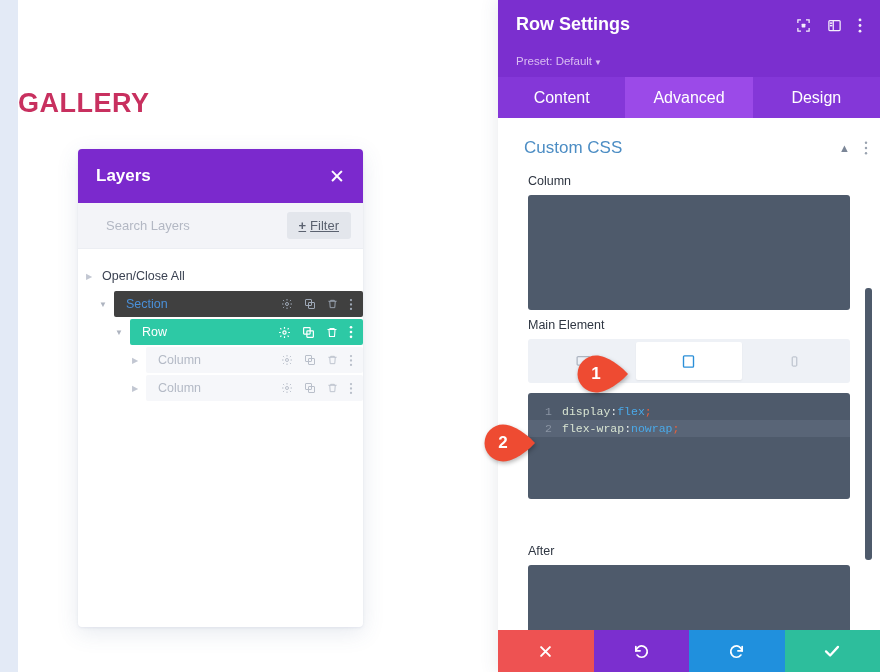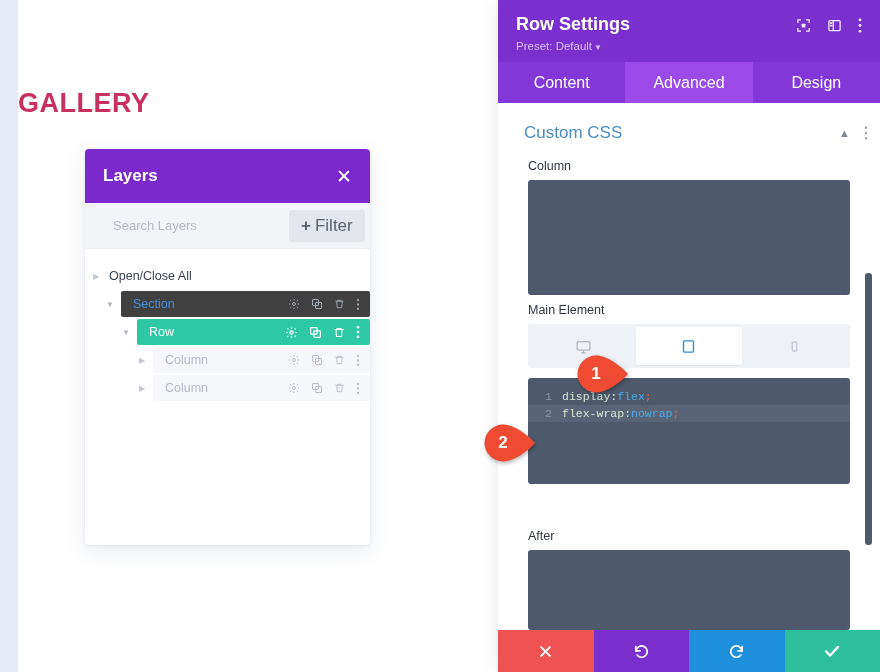--- a/index.html
+++ b/index.html
@@ -17,21 +17,21 @@
     background: #e3eaf6;
   }
   .gallery-heading {
     position: absolute; left: 18px; top: 88px;
     font-size: 27px; font-weight: 700; letter-spacing: .5px;
     color: #c8305f;
   }
 
   
   .layers-panel {
-    position: absolute; left: 85px; top: 149px; width: 285px; height: 396px;
+    position: absolute; left: 78px; top: 149px; width: 285px; height: 478px;
     background: #ffffff; border-radius: 4px;
     box-shadow: 0 6px 22px rgba(70,90,140,.13), 0 1px 3px rgba(70,90,140,.10);
     overflow: hidden;
   }
   .layers-head {
     height: 54px; background: #7b29cd; display: flex; align-items: center;
     padding: 0 18px; justify-content: space-between;
   }
   .layers-title { color: #fff; font-size: 17px; font-weight: 700; }
   .layers-close { color: #fff; font-size: 19px; line-height: 1; cursor: pointer; font-weight: 400; }
@@ -39,22 +39,22 @@
     height: 46px; background: #f3f4f8; display: flex; align-items: center;
     padding: 0 12px 0 28px; justify-content: space-between;
     border-bottom: 1px solid #eceef3;
   }
   .layers-search input {
     border: 0; background: transparent; outline: none; flex: 1;
     font-size: 13px; color: #555; font-family: "Liberation Sans", sans-serif;
   }
   .layers-search input::placeholder { color: #b3b8c4; }
   .filter-btn {
-    background: #e3e6ec; color: #5b6270; font-size: 17px;
-    padding: 6px 12px; border-radius: 3px; cursor: pointer; white-space: nowrap;
+    background: #e3e6ec; color: #5b6270; font-size: 13px;
+    padding: 6px 12px; border-radius: 3px; cursor: pointer; white-space: nowrap; text-decoration: underline;
   }
   .filter-btn .plus { font-weight: 700; margin-right: 4px; }
 
   .tree { padding-top: 14px; }
   .tree-row {
     display: flex; align-items: center; height: 26px; margin-bottom: 2px;
     font-size: 12.5px; position: relative;
   }
   .tw { width: 22px; text-align: center; flex: 0 0 22px; color: #c2c7d2; font-size: 8px; }
   .tw.open { color: #aeb4c0; }
@@ -78,21 +78,21 @@
   .settings {
     position: absolute; left: 498px; top: 0; width: 382px; height: 672px;
     background: #14b8a6; box-shadow: 0 0 18px rgba(60,70,100,.12);
     display: flex; flex-direction: column; overflow: hidden;
   }
   .set-head { background: #7b2fcf; padding: 14px 18px 10px 18px; }
   .set-head-top { display: flex; align-items: flex-start; justify-content: space-between; }
   .set-title { color: #fff; font-size: 18px; font-weight: 700; }
   .set-head-icons { display: flex; align-items: center; gap: 16px; padding-top: 4px; }
   .set-head-icons svg, .set-head-icons .dots { opacity: .92; cursor: pointer; }
-  .set-preset { color: #d9bdf2; font-size: 11.5px; margin-top: 5px; cursor: pointer; }
+  .set-preset { color: #d9bdf2; font-size: 11.5px; margin-top: 20px; cursor: pointer; }
   .set-preset .caret { font-size: 8px; margin-left: 2px; }
 
   .tabs { display: flex; background: #8437d8; height: 41px; }
   .tab {
     flex: 1; display: flex; align-items: center; justify-content: center;
     color: #fff; font-size: 16px; cursor: pointer;
   }
   .tab.active { background: #9b4ae8; }
 
   .set-body { flex: 1; position: relative; overflow: hidden; background: #fff; }

